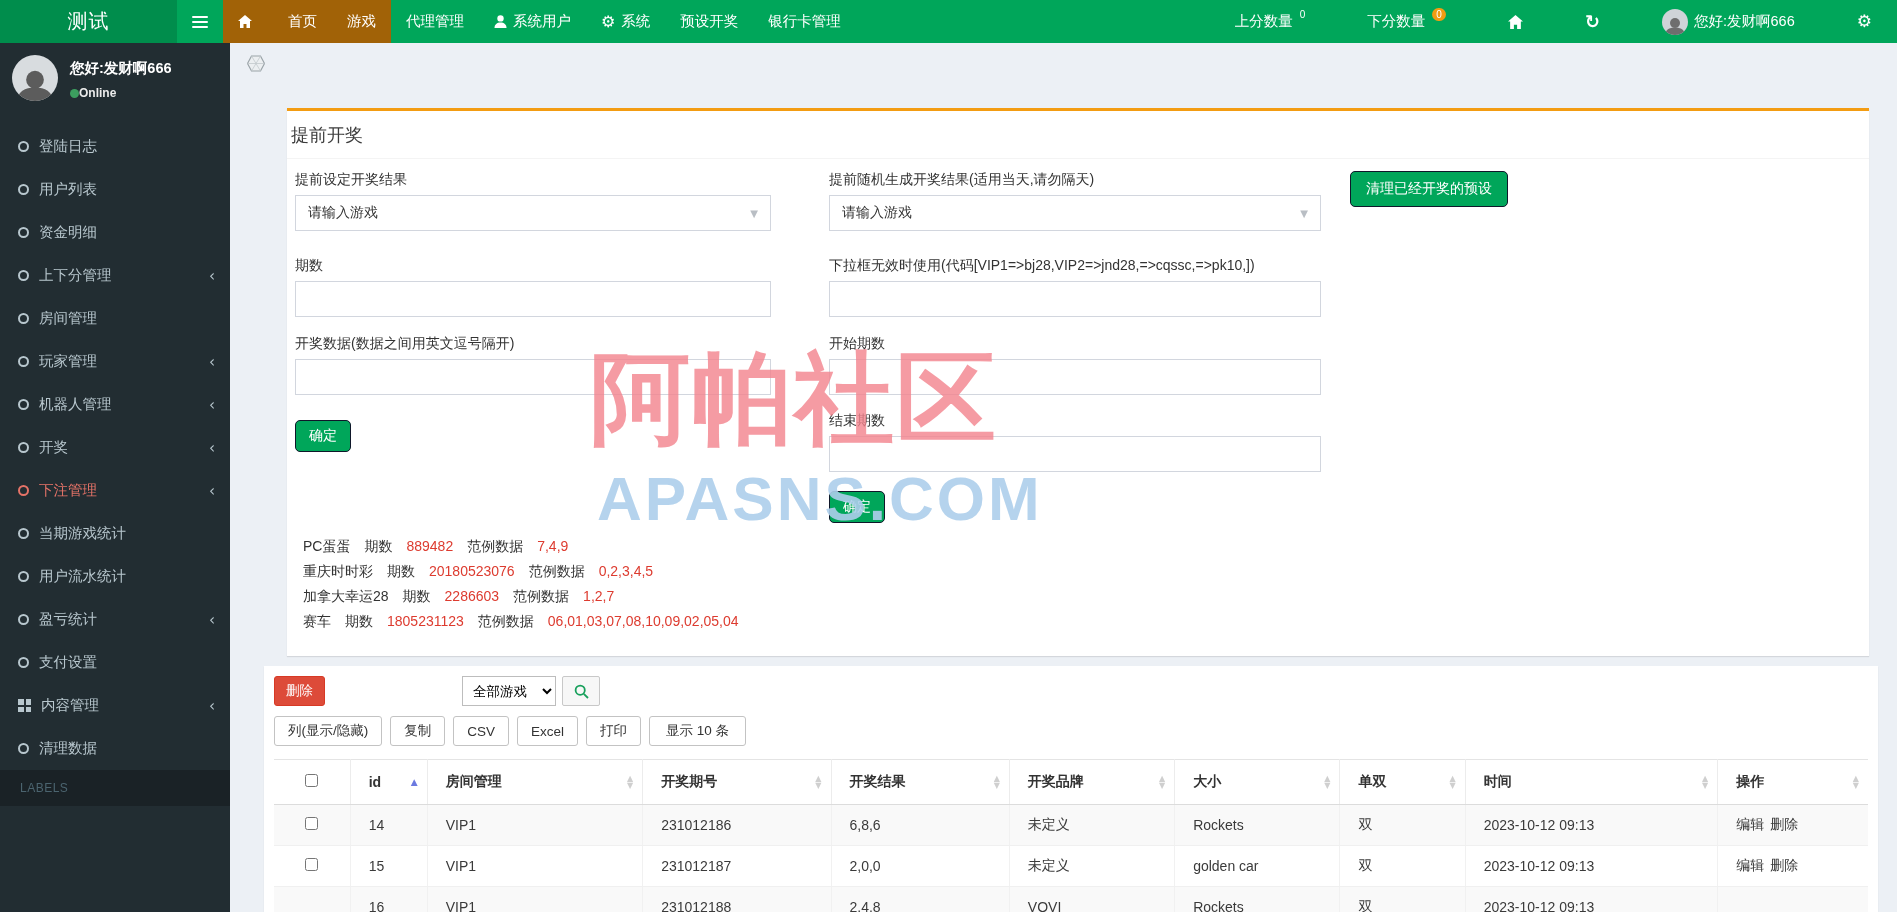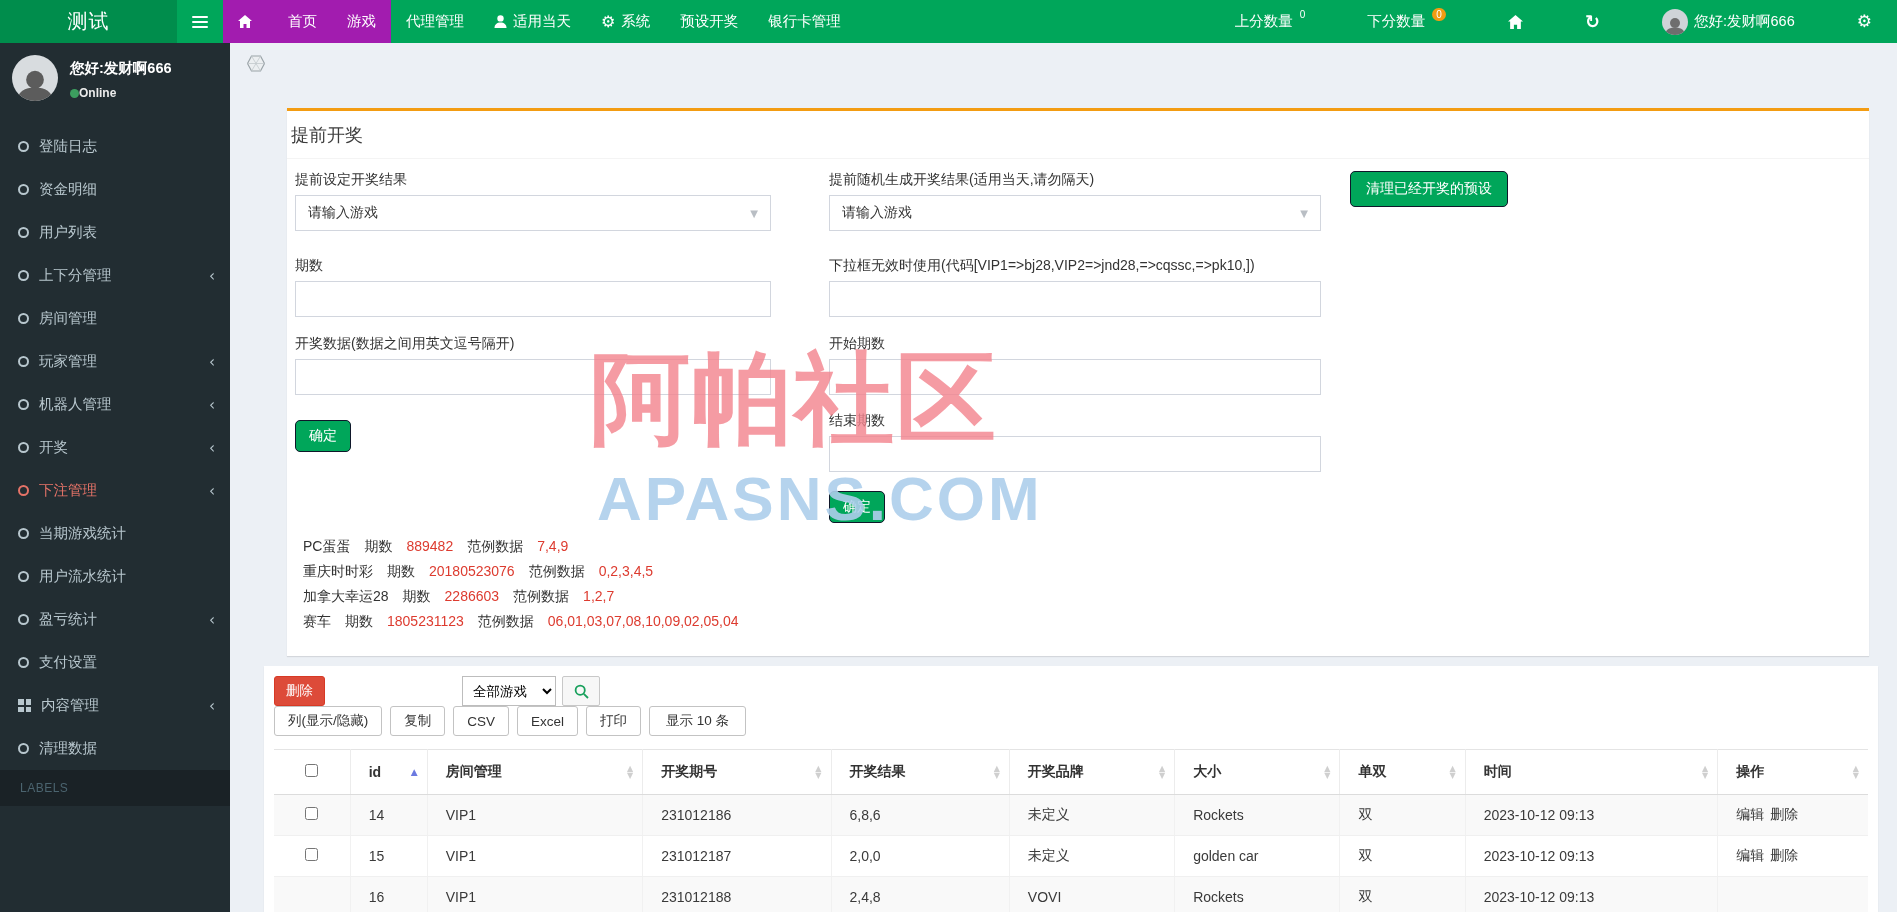--- a/index.html
+++ b/index.html
@@ -7,21 +7,21 @@
   body { font-family:"Liberation Sans","DejaVu Sans",sans-serif; font-size:14px; color:#333; background:#ecf0f5; }
   .app { width:1897px; height:912px; display:flex; flex-direction:column; }
 
   
   .navbar { flex:0 0 43px; height:43px; background:#00a65a; display:flex; align-items:stretch; position:relative; z-index:30; }
   .logo { width:177px; flex:0 0 177px; background:#008d4c; color:#fff; font-size:20px; display:flex; align-items:center; justify-content:center; letter-spacing:1px; }
   .nav-left { display:flex; align-items:stretch; }
   .hamburger { width:46px; display:flex; flex-direction:column; align-items:center; justify-content:center; gap:3px; cursor:pointer; }
   .hamburger i { display:block; width:16px; height:2px; background:#fff; border-radius:1px; }
   .nav-item { display:flex; align-items:center; gap:6px; padding:0 15px; color:#fff; font-size:14.5px; cursor:pointer; white-space:nowrap; }
-  .nav-item.active { background:#a21caf;gap:36px; }
+  .nav-item.active { background:#a16207;gap:36px; }
   .nav-item svg { display:block; }
   .nav-right { margin-left:auto; display:flex; align-items:stretch; padding-right:12px;gap:36px; }
   .nav-right .nav-item { padding:0 13px; }
   .sup-badge { font-size:10px; position:relative; top:-7px; margin-left:1px; color:#fff; }
   .sup-badge.orange { background:#f39c12; border-radius:8px; padding:1px 4px; }
   .glyph-icon { font-family:"DejaVu Sans",sans-serif; font-size:16px; line-height:1; }
   .avatar-sm { width:26px; height:26px; border-radius:50%; background:#cfd4d8; overflow:hidden; display:flex; align-items:flex-end; justify-content:center; }
 
   
   .body-row { flex:1; display:flex; min-height:0; }
@@ -71,21 +71,21 @@
   .ex-line span { margin-right:14px; }
   .red { color:#dd3b2f; }
 
   
   .card-table { margin:10px 19px 0 34px; padding:10px 10px 0 10px; min-height:300px; }
   .tc-row1 { display:flex; align-items:center; height:30px; }
   .btn-del { background:#dd4b39; border:1px solid #d73925; color:#fff; font-size:13.5px; padding:5px 11px; border-radius:3px; cursor:pointer; }
   .filter-wrap { margin-left:137px; display:flex; align-items:stretch; height:30px; }
   .filter-select { height:30px; border:1px solid #bdbdbd; background:#fff; font-size:13.5px; padding:0 6px; width:94px; }
   .btn-search { width:38px; height:30px; border:1px solid #c8c8c8; background:#f7f7f7; margin-left:6px; display:flex; align-items:center; justify-content:center; cursor:pointer; border-radius:2px; }
-  .tc-row2 { display:flex; }
+  .tc-row2 { margin-top:10px; display:flex; }
   .tbtn { border:1px solid #c3c3c3; background:#fff; color:#333; font-size:13.5px; padding:5px 13px; border-radius:3px; margin-right:8px; cursor:pointer; white-space:nowrap; }
   .tbtn.wide { padding:5px 16px; }
 
   table.dt { width:100%; border-collapse:collapse; table-layout:fixed; margin-top:13px; }
   table.dt th { position:relative; text-align:left; font-weight:bold; font-size:14px; color:#333; padding:13px 26px 13px 18px; border-top:1px solid #e4e4e4; border-bottom:1px solid #dcdcdc; border-right:1px solid #ececec; background:#fff; cursor:pointer; }
   table.dt th:first-child, table.dt td:first-child { text-align:center; padding-left:8px; padding-right:8px; }
   table.dt th:last-child, table.dt td:last-child { border-right:none; }
   table.dt td { font-size:14px; color:#3a3a3a; padding:11px 18px; border-bottom:1px solid #f0f0f0; border-right:1px solid #f1f1f1; }
   table.dt tbody tr:nth-child(odd) { background:#f9f9f9; }
   .sort-pair { position:absolute; right:9px; top:50%; transform:translateY(-50%); display:flex; flex-direction:column; line-height:7px; font-size:8px; color:#cfcfcf; font-family:"DejaVu Sans",sans-serif; }
@@ -122,21 +122,21 @@
         <span>游戏</span>
       </div>
       <div class="nav-item">
         <span>代理管理</span>
       </div>
       <div class="nav-item">
         <svg width="13" height="13" viewBox="0 0 13 13">
             <circle cx="6.5" cy="3.4" r="3.2" fill="#fff"></circle>
             <path d="M0.5 13 C0.5 9.6 3 7.6 6.5 7.6 C10 7.6 12.5 9.6 12.5 13 Z" fill="#fff"></path>
           </svg>
-        <span>适用当天</span>
+        <span>系统用户</span>
       </div>
       <div class="nav-item">
         <span class="glyph-icon">⚙</span>
         <span>系统</span>
       </div>
       <div class="nav-item">
         <span>预设开奖</span>
       </div>
       <div class="nav-item">
         <span>银行卡管理</span>
@@ -192,25 +192,25 @@
           </div>
         </div>
       </div>
       <ul class="smenu">
         <li>
             <span class="circle-o"></span>
             <span>登陆日志</span>
           </li>
         <li>
             <span class="circle-o"></span>
+            <span>用户列表</span>
+          </li>
+        <li>
+            <span class="circle-o"></span>
             <span>资金明细</span>
-          </li>
-        <li>
-            <span class="circle-o"></span>
-            <span>用户列表</span>
           </li>
         <li>
             <span class="circle-o"></span>
             <span>上下分管理</span>
             <span class="tree-arrow">‹</span>
           </li>
         <li>
             <span class="circle-o"></span>
             <span>房间管理</span>
           </li>

